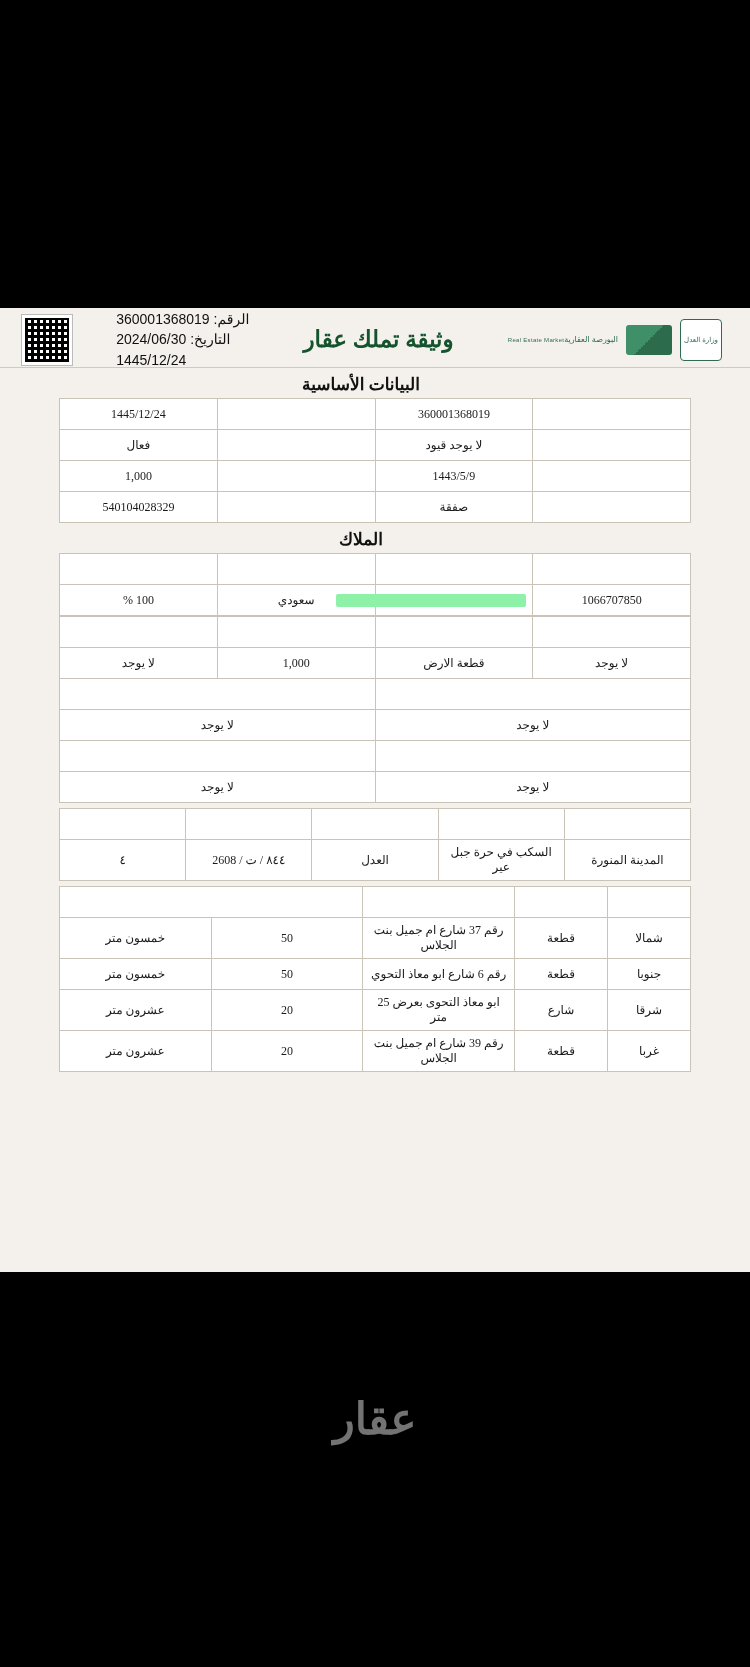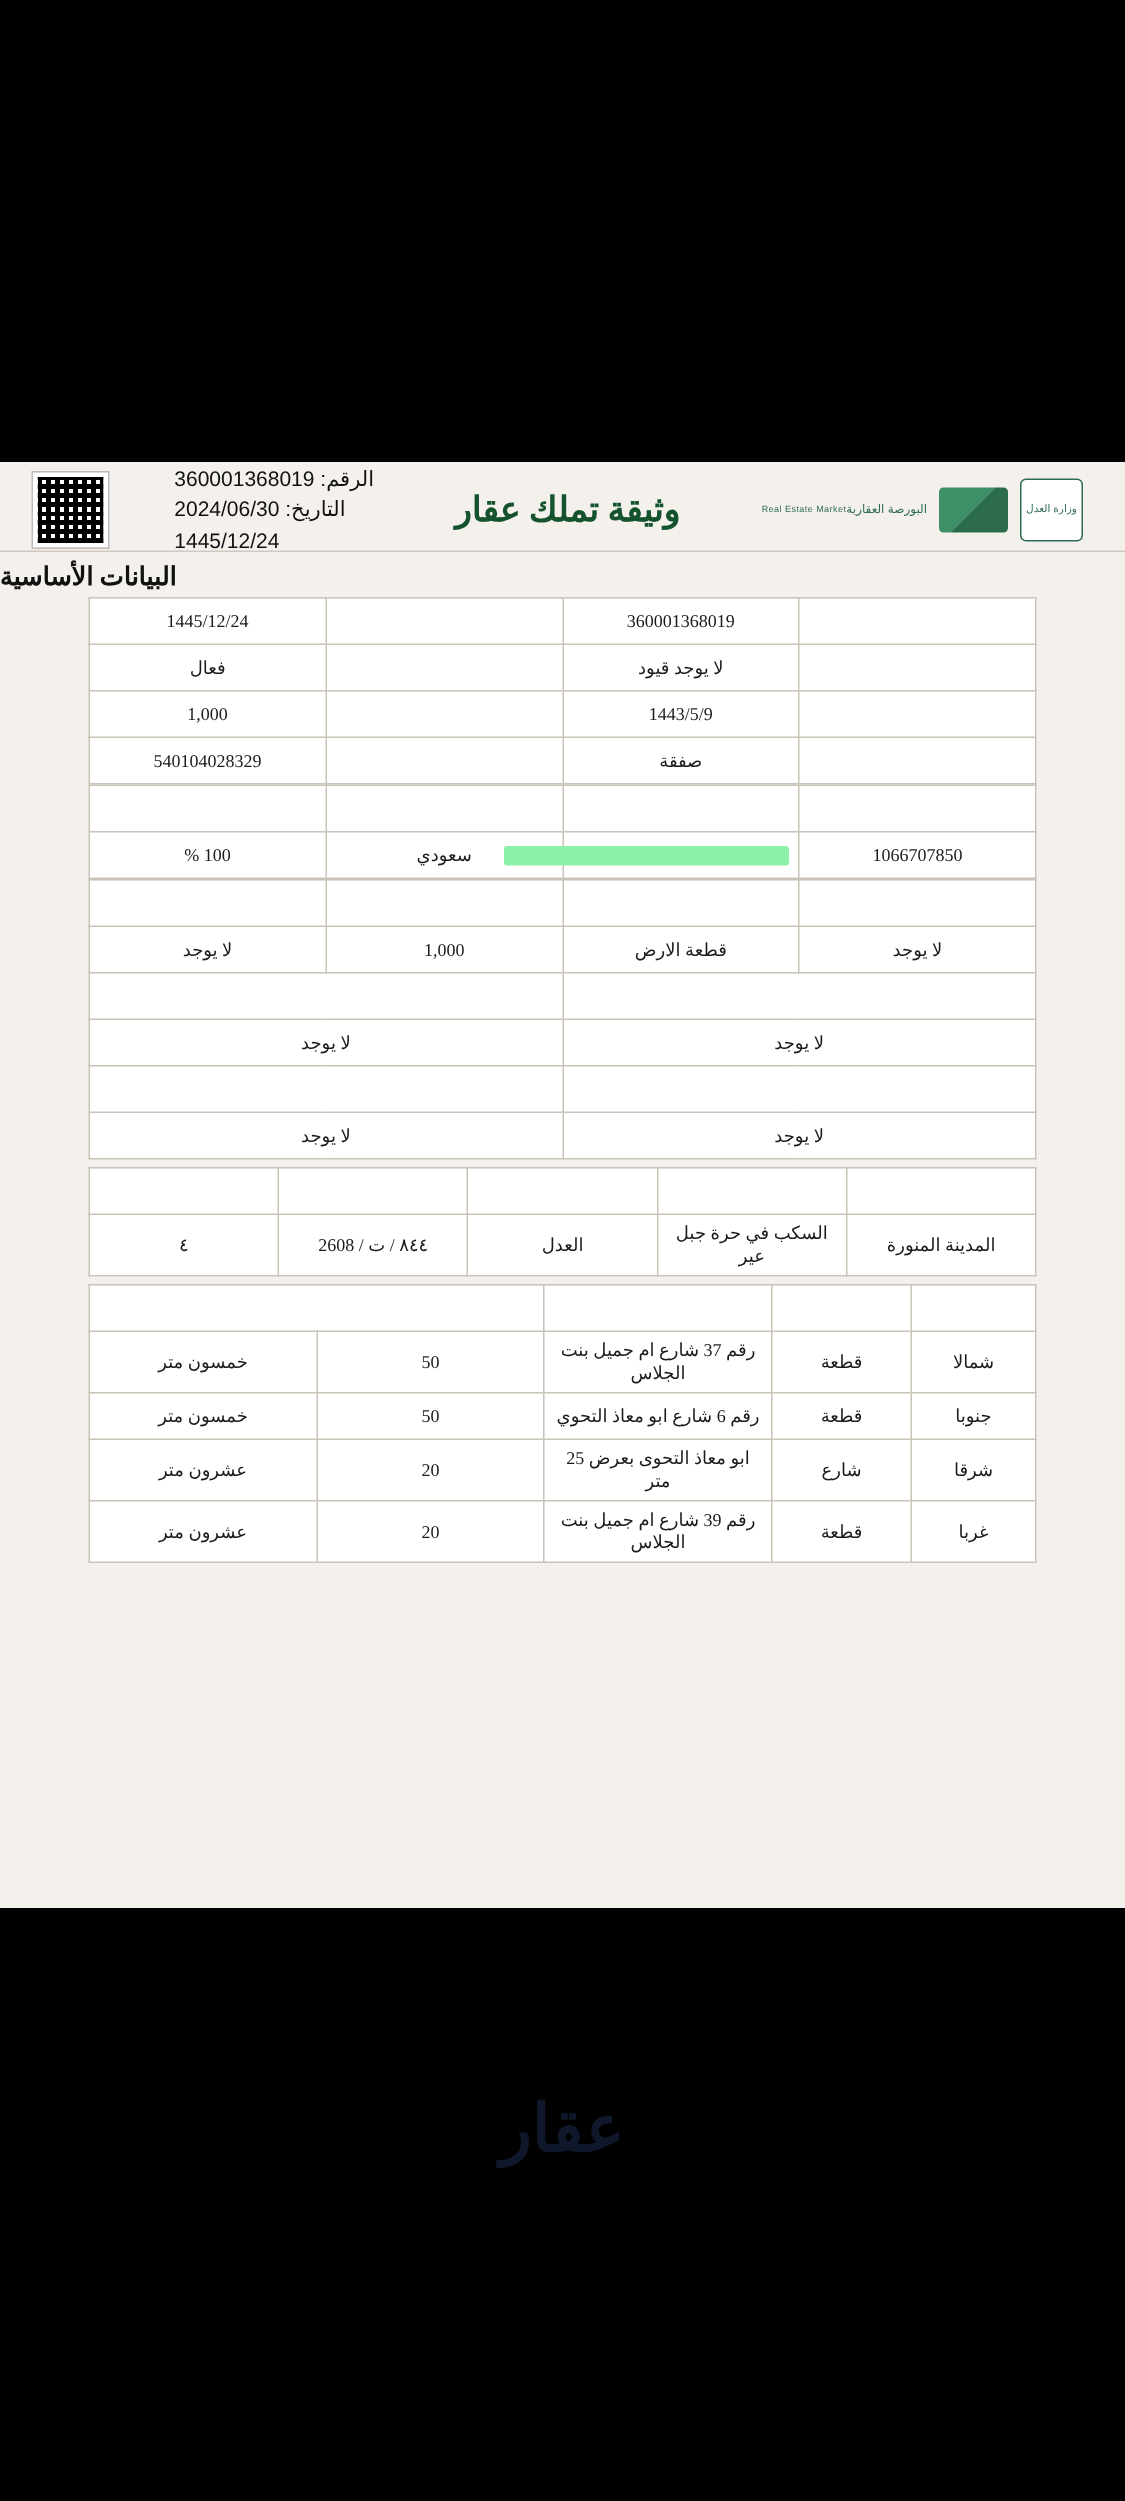--- a/index.html
+++ b/index.html
@@ -91,21 +91,21 @@
     background:
       repeating-linear-gradient(90deg,#000 0 3px,#fff 3px 6px),
       repeating-linear-gradient(0deg,#000 0 3px,#fff 3px 6px);
     background-blend-mode: multiply;
     border: 3px solid #fff;
     outline: 1px solid #bbb;
   }
 
   
   .section-title {
-    text-align: left;
+    text-align: center;
     font-size: 17px;
     font-weight: bold;
     color: #111;
     padding: 6px 28px 3px 0;
   }
   table.grid {
     width: 632px;
     margin: 0 auto;
     border-collapse: collapse;
     table-layout: fixed;
@@ -139,21 +139,21 @@
   
   .watermark {
     position: absolute;
     left: 0; right: 0;
     top: 1085px;
     text-align: center;
     pointer-events: none;
   }
   .watermark .wm-ar {
     font-size: 44px;
-    color: #0f172a;
+    color: #737373;
     font-weight: bold;
     letter-spacing: 2px;
   }
   .watermark .wm-url {
     font-size: 13px;
     color: #e6e1d8;
     letter-spacing: 1px;
     font-family: "Liberation Sans", sans-serif;
     margin-top: -6px;
   }
@@ -215,20 +215,21 @@
         </tr>
         <tr>
           <td class="lbl">نوع العملية</td>
           <td class="val">صفقة</td>
           <td class="lbl">رقم الوثيقة السابقة</td>
           <td class="val">540104028329</td>
         </tr>
       </tbody>
     </table>
 
+    <div class="section-title">الملاك</div>
     <table class="grid">
       <thead>
         <tr>
           <th class="hdr">رقم الهوية</th>
           <th class="hdr">الاسم</th>
           <th class="hdr">الجنسية</th>
           <th class="hdr">نسبة التملك</th>
         </tr>
       </thead>
       <tbody>

